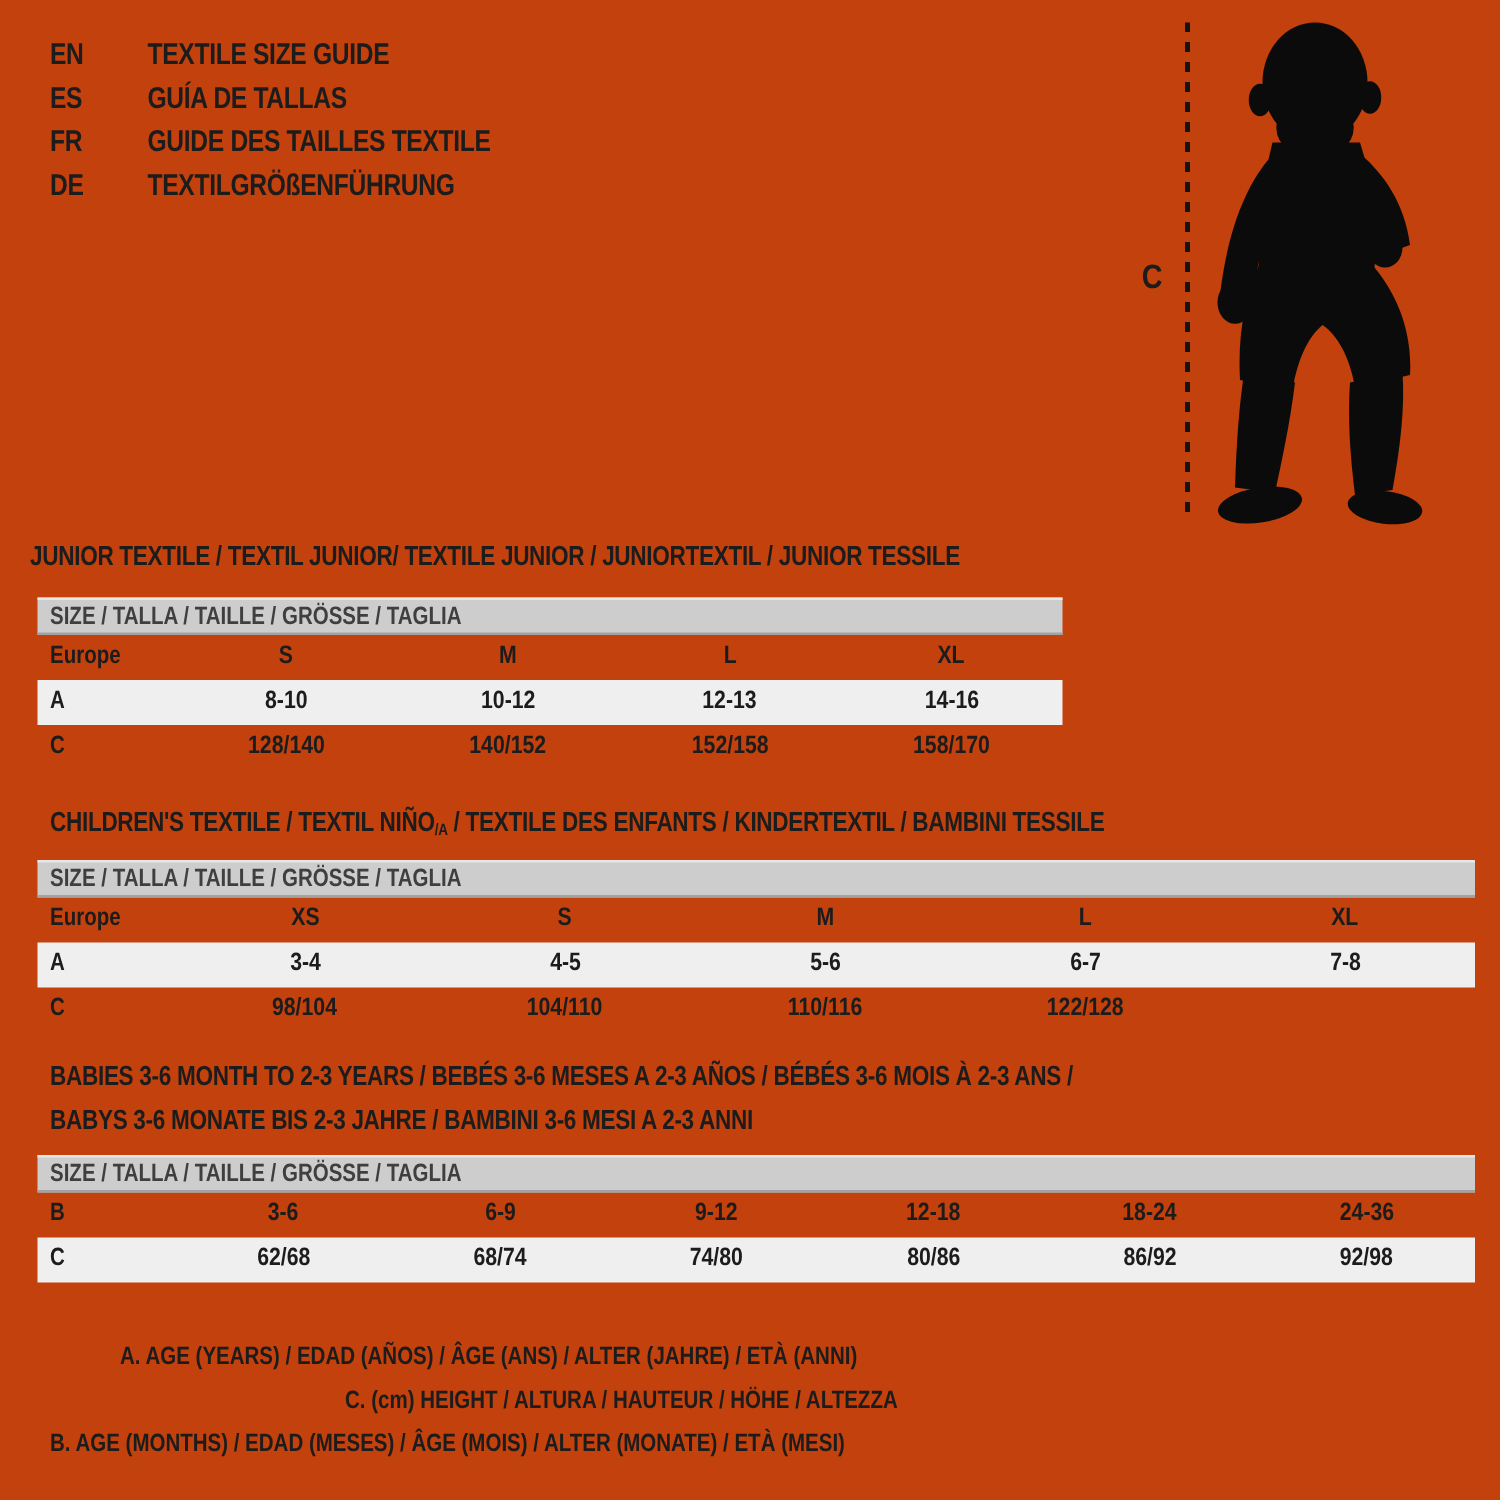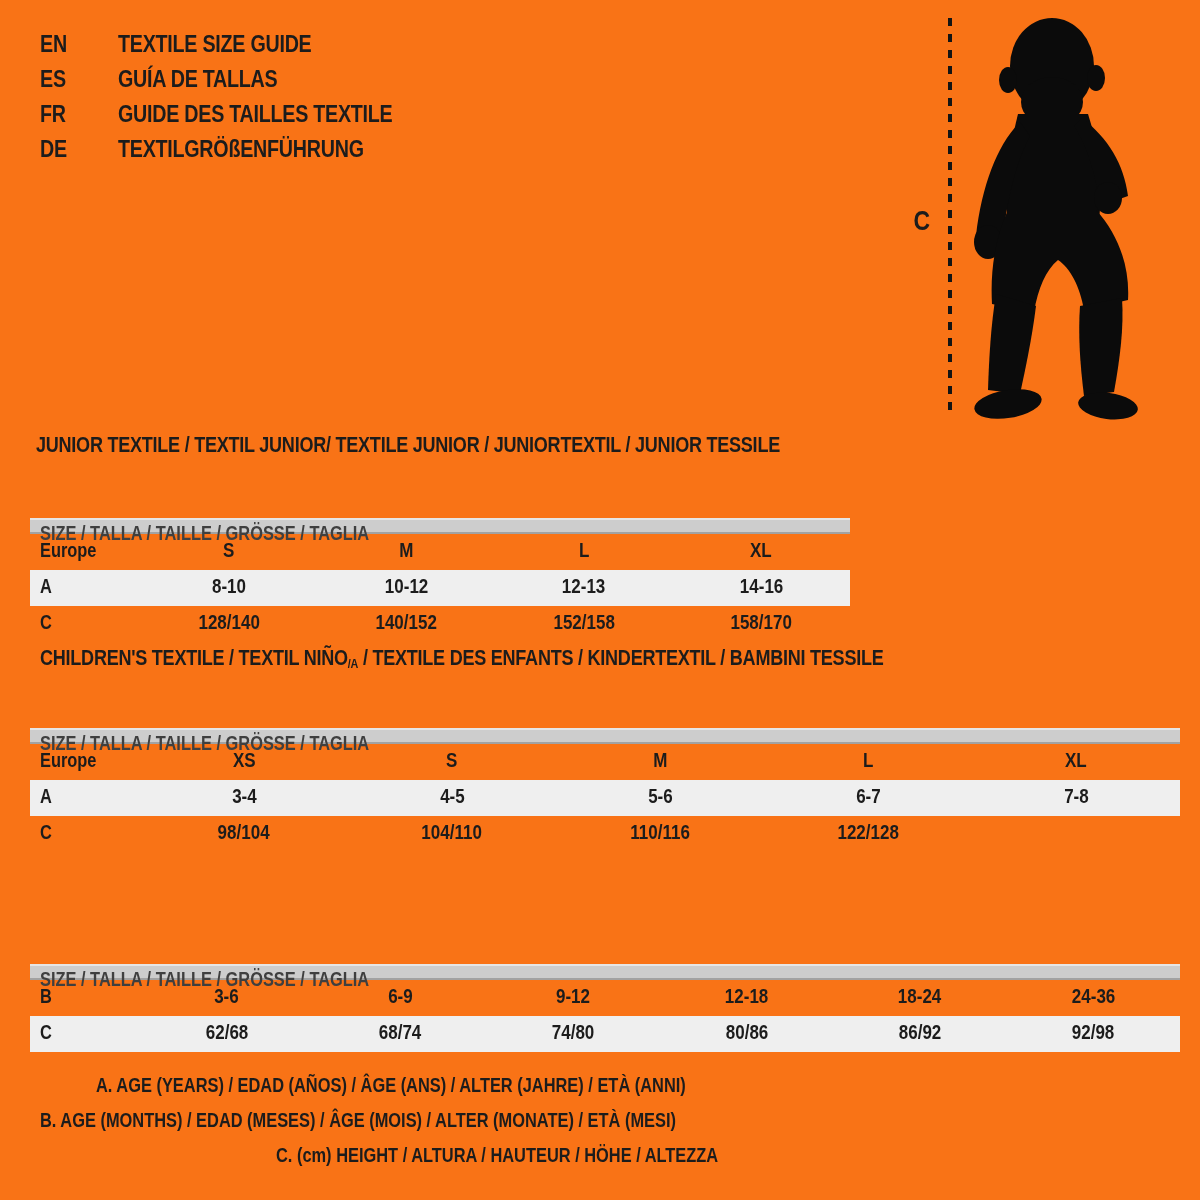--- a/index.html
+++ b/index.html
@@ -5,48 +5,48 @@
   :root{
     --ink:#1c1c1c;
     --header-bar:#cdcdcd;
     --header-bar-border:#a2a2a2;
     --header-bar-top:#e6e6e6;
     --row-alt:#efefef;
     --size-header-text:#3f3f3f;
   }
   *{margin:0;padding:0;box-sizing:border-box;}
   body{font-family:"Liberation Sans",sans-serif;background:#fff;}
-  .canvas{position:relative;width:1200px;height:1200px;background:#f97316;overflow:hidden;color:var(--ink);font-weight:700;}
+  .canvas{position:relative;width:1200px;height:1200px;background:#c2410c;overflow:hidden;color:var(--ink);font-weight:700;}
 
   .cnd{display:inline-block;transform:scaleX(0.82);transform-origin:0 50%;white-space:nowrap;}
   .cndc{display:inline-block;transform:scaleX(0.85);transform-origin:50% 50%;white-space:nowrap;}
 
   
   .lang-block{position:absolute;left:40px;top:26px;}
   .lang-row{display:flex;line-height:35px;font-size:24px;letter-spacing:-0.3px;}
   .lang-code{width:78px;flex:0 0 78px;}
   
   .measure-line{position:absolute;left:948px;top:18px;width:4px;height:398px;
     background:repeating-linear-gradient(to bottom,#141414 0 8px,transparent 8px 16px);}
   .measure-label{position:absolute;left:912px;top:206px;font-size:27px;}
   .baby-svg{position:absolute;left:962px;top:14px;width:178px;height:406px;}
   .baby-svg *{fill:#0b0b0b;}
 
   
   .sec-title{position:absolute;font-size:22px;letter-spacing:-0.3px;line-height:26px;}
-  .title-junior{left:36px;top:432px;}
+  .title-junior{left:24px;top:432px;}
   .title-children{left:40px;top:645px;text-decoration:underline;}
   .title-babies{left:40px;top:843px;line-height:35px;}
   .ssub{font-size:0.6em;vertical-align:-0.25em;}
 
   
   .size-table{position:absolute;}
   .t-head{background:var(--header-bar);border-top:2px solid var(--header-bar-top);
-    border-bottom:2px solid var(--header-bar-border);height:16px;line-height:26px;
-    padding-left:10px;font-size:20px;color:var(--size-header-text);margin-top:40px;}
+    border-bottom:2px solid var(--header-bar-border);height:30px;line-height:26px;
+    padding-left:10px;font-size:20px;color:var(--size-header-text);}
   .t-row{display:grid;height:36px;line-height:32px;font-size:20px;}
   .t-row.alt{background:var(--row-alt);}
   .cols4{grid-template-columns:110px repeat(4,1fr);}
   .cols5{grid-template-columns:110px repeat(5,1fr);}
   .cols6{grid-template-columns:110px repeat(6,1fr);}
   .t-label{padding-left:10px;text-align:left;}
   .t-cell{text-align:center;}
   .tbl-junior{left:30px;top:478px;width:820px;}
   .tbl-children{left:30px;top:688px;width:1150px;}
   .tbl-babies{left:30px;top:924px;width:1150px;}
@@ -149,20 +149,24 @@
     </div>
     <div class="t-row cols5">
       <div class="t-label"><span class="cnd">C</span></div>
       <div class="t-cell"><span class="cndc">98/104</span></div>
       <div class="t-cell"><span class="cndc">104/110</span></div>
       <div class="t-cell"><span class="cndc">110/116</span></div>
       <div class="t-cell"><span class="cndc">122/128</span></div>
     </div>
   </div>
 
+  <div class="sec-title title-babies">
+    <div><span class="cnd">BABIES 3-6 MONTH TO 2-3 YEARS / BEBÉS 3-6 MESES A 2-3 AÑOS / BÉBÉS 3-6 MOIS À 2-3 ANS /</span></div>
+    <div><span class="cnd">BABYS 3-6 MONATE BIS 2-3 JAHRE / BAMBINI 3-6 MESI A 2-3 ANNI</span></div>
+  </div>
   <div class="size-table tbl-babies">
     <div class="t-head"><span class="cnd">SIZE / TALLA / TAILLE / GRÖSSE / TAGLIA</span></div>
     <div class="t-row cols6">
       <div class="t-label"><span class="cnd">B</span></div>
       <div class="t-cell"><span class="cndc">3-6</span></div>
       <div class="t-cell"><span class="cndc">6-9</span></div>
       <div class="t-cell"><span class="cndc">9-12</span></div>
       <div class="t-cell"><span class="cndc">12-18</span></div>
       <div class="t-cell"><span class="cndc">18-24</span></div>
       <div class="t-cell"><span class="cndc">24-36</span></div>
@@ -173,17 +177,17 @@
       <div class="t-cell"><span class="cndc">68/74</span></div>
       <div class="t-cell"><span class="cndc">74/80</span></div>
       <div class="t-cell"><span class="cndc">80/86</span></div>
       <div class="t-cell"><span class="cndc">86/92</span></div>
       <div class="t-cell"><span class="cndc">92/98</span></div>
     </div>
   </div>
 
   <div class="legend">
     <div class="legend-line"><span class="cnd">A. AGE (YEARS) / EDAD (AÑOS) / ÂGE (ANS) / ALTER (JAHRE) / ETÀ (ANNI)</span></div>
+    <div class="legend-line"><span class="cnd">C. (cm) HEIGHT / ALTURA / HAUTEUR / HÖHE / ALTEZZA</span></div>
     <div class="legend-line"><span class="cnd">B. AGE (MONTHS) / EDAD (MESES) / ÂGE (MOIS) / ALTER (MONATE) / ETÀ (MESI)</span></div>
-    <div class="legend-line"><span class="cnd">C. (cm) HEIGHT / ALTURA / HAUTEUR / HÖHE / ALTEZZA</span></div>
   </div>
 
 </div>
 
 </body></html>

